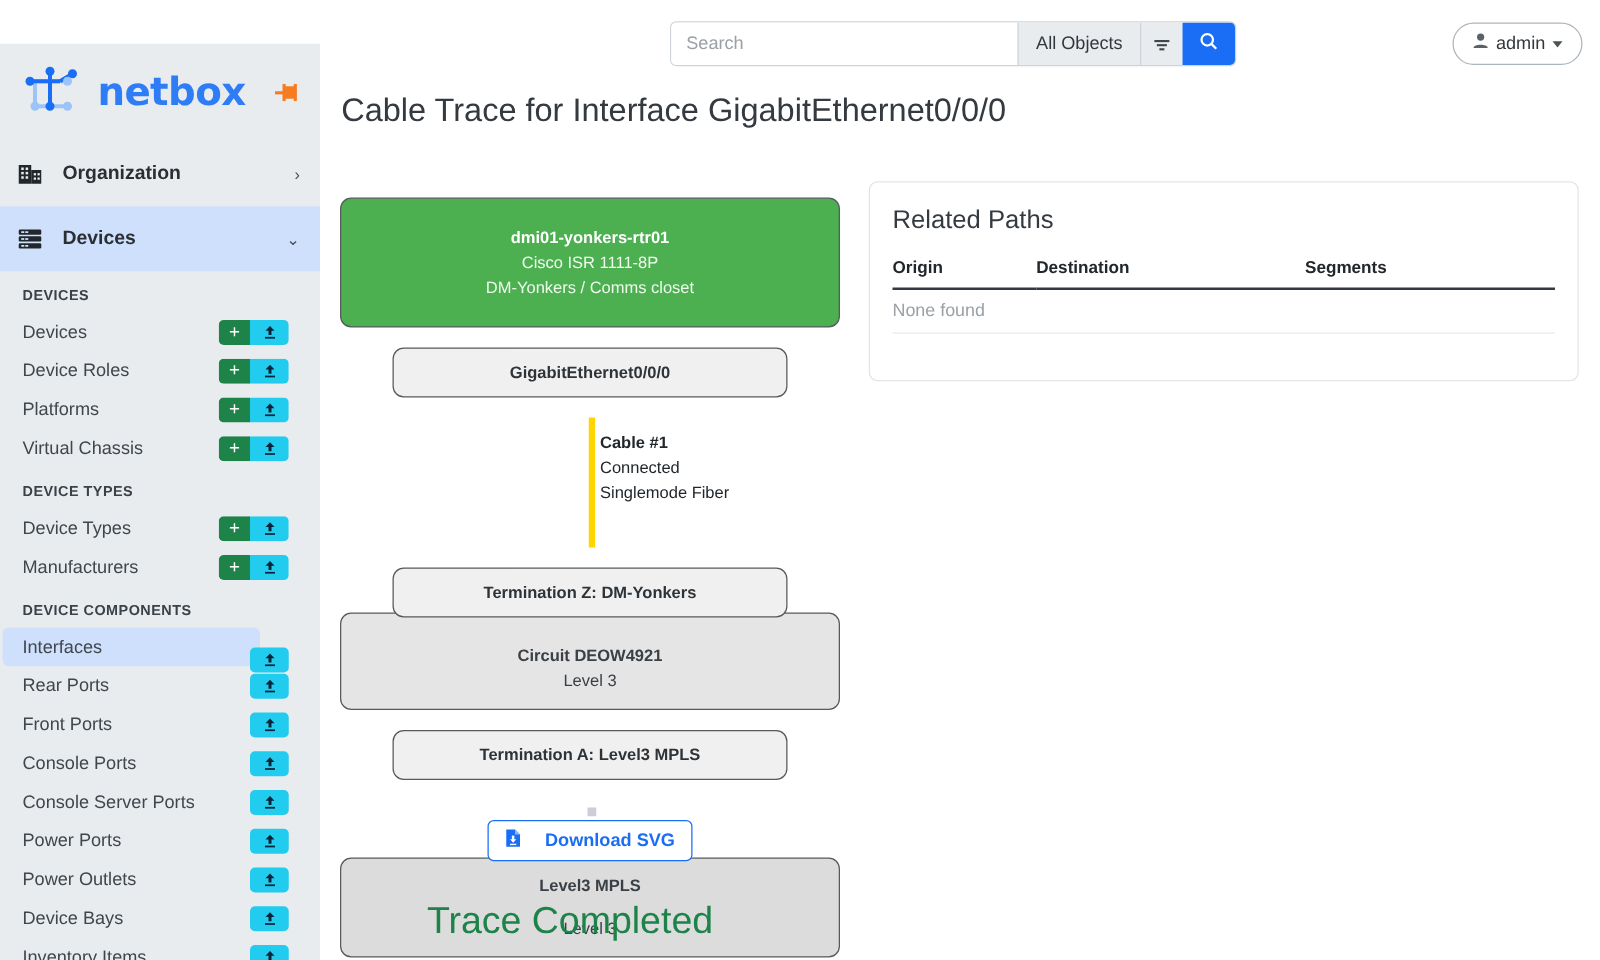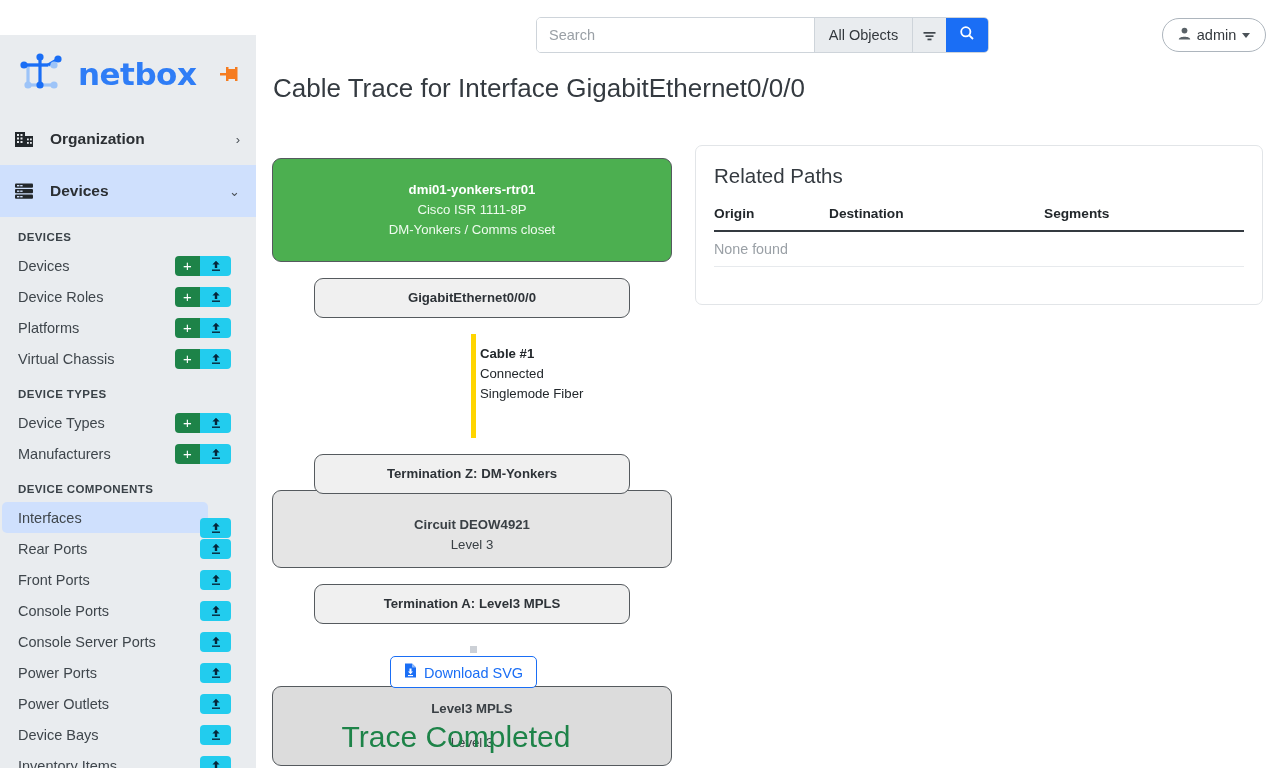--- a/index.html
+++ b/index.html
@@ -187,26 +187,27 @@
   .cable-info .c-line { font-size: 13.2px; color: #22272b; line-height: 20px; }
 
   .dash-zone { position: relative; height: 46px; }
   .dash-seg {
     position: absolute; left: 198px;
     width: 7px; height: 7px; background: #ccd0d6;
   }
 
   .dl-btn {
     position: absolute; left: 134px; top: 586px;
-    display: flex; align-items: flex-end; gap: 7px;
+    display: flex; align-items: center; gap: 19px;
     border: 1px solid #1a6ef5; border-radius: 5px;
     background: #fff; color: #1a6ef5;
     font-size: 14.5px; padding: 6px 13px;
     cursor: pointer;
     font-family: "Liberation Sans", sans-serif;
+    font-weight: bold;
   }
   .trace-done {
     position: absolute; left: 0; top: 650px; width: 400px;
     text-align: center;
     font-size: 30px; color: #1d8348;
   }
 
   
   #related {
     position: absolute; left: 439px; top: 75px;

